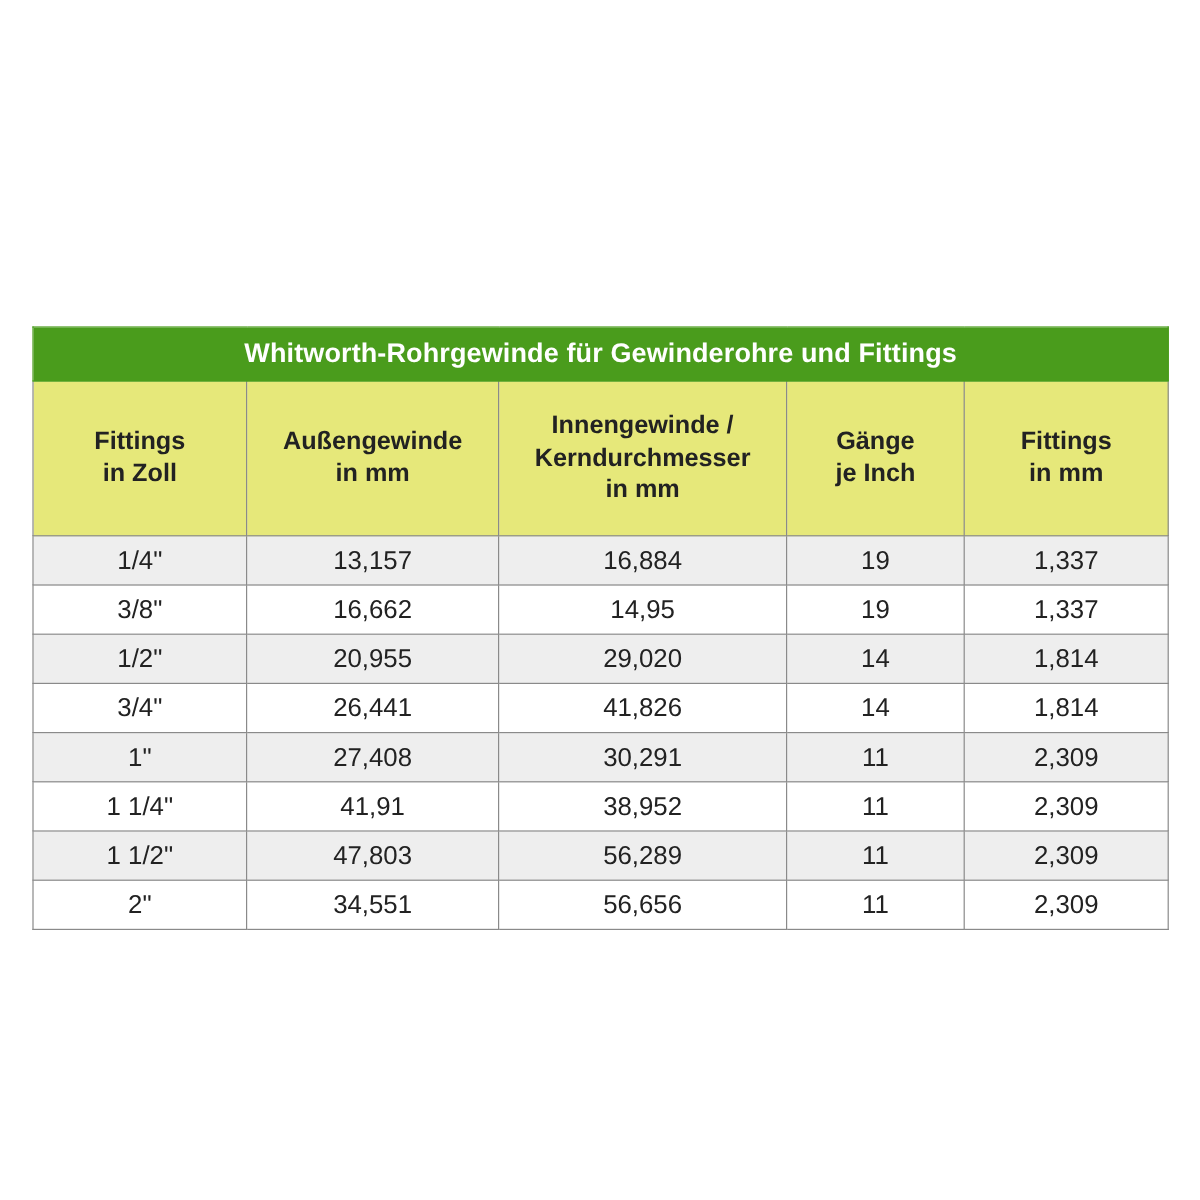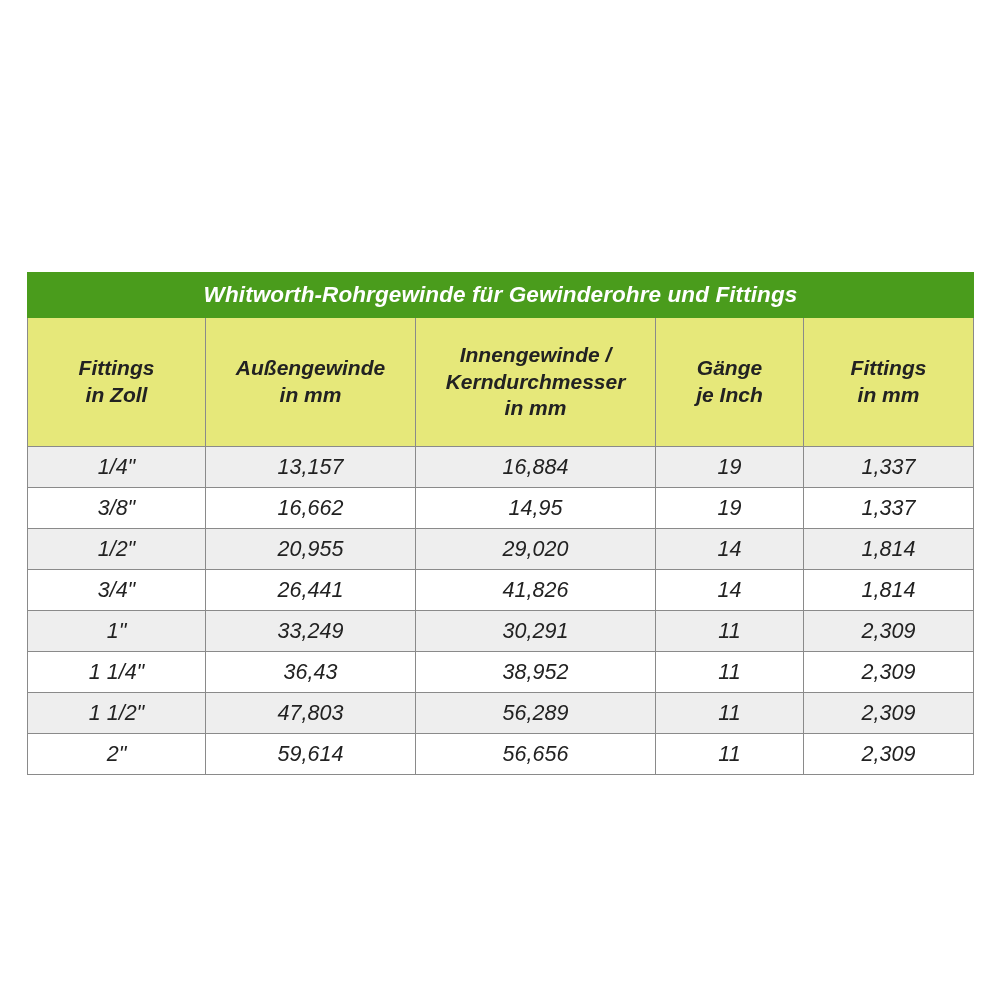--- a/index.html
+++ b/index.html
@@ -11,21 +11,20 @@
     height: 1000px;
     background: #ffffff;
     font-family: "Liberation Sans", sans-serif;
     overflow: hidden;
   }
   .page {
     position: relative;
     width: 868px;
     height: 1000px;
     background: #ffffff;
-    font-style: italic;
   }
   .table-wrap {
     position: absolute;
     left: 27px;
     top: 272px;
     width: 946px;
   }
   table.spec {
     border-collapse: collapse;
     width: 100%;
@@ -135,42 +134,42 @@
         </tr>
         <tr class="data-row">
           <td>3/4"</td>
           <td>26,441</td>
           <td>41,826</td>
           <td>14</td>
           <td>1,814</td>
         </tr>
         <tr class="data-row alt">
           <td>1"</td>
-          <td>33,249</td>
+          <td>27,408</td>
           <td>30,291</td>
           <td>11</td>
           <td>2,309</td>
         </tr>
         <tr class="data-row">
           <td>1 1/4"</td>
-          <td>36,43</td>
+          <td>41,91</td>
           <td>38,952</td>
           <td>11</td>
           <td>2,309</td>
         </tr>
         <tr class="data-row alt">
           <td>1 1/2"</td>
           <td>47,803</td>
           <td>56,289</td>
           <td>11</td>
           <td>2,309</td>
         </tr>
         <tr class="data-row">
           <td>2"</td>
-          <td>59,614</td>
+          <td>34,551</td>
           <td>56,656</td>
           <td>11</td>
           <td>2,309</td>
         </tr>
       </tbody>
     </table>
   </div>
 </div>
 
 </body></html>

